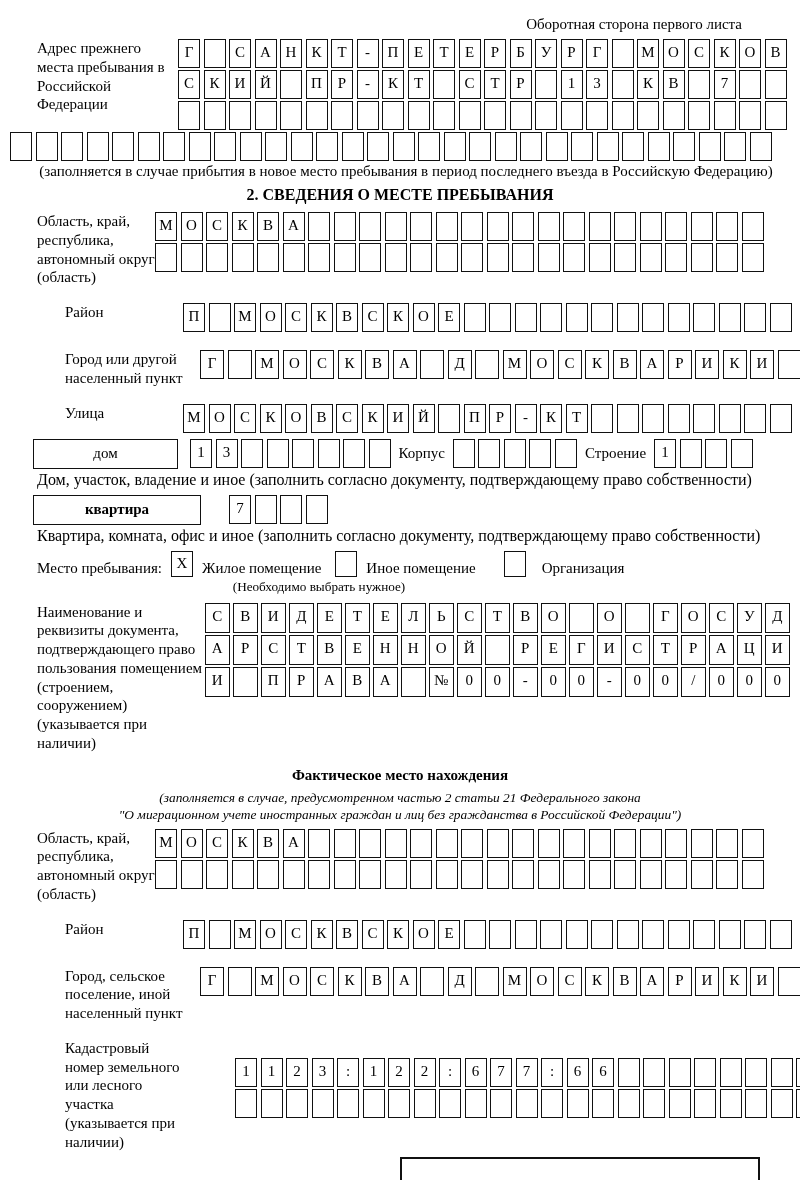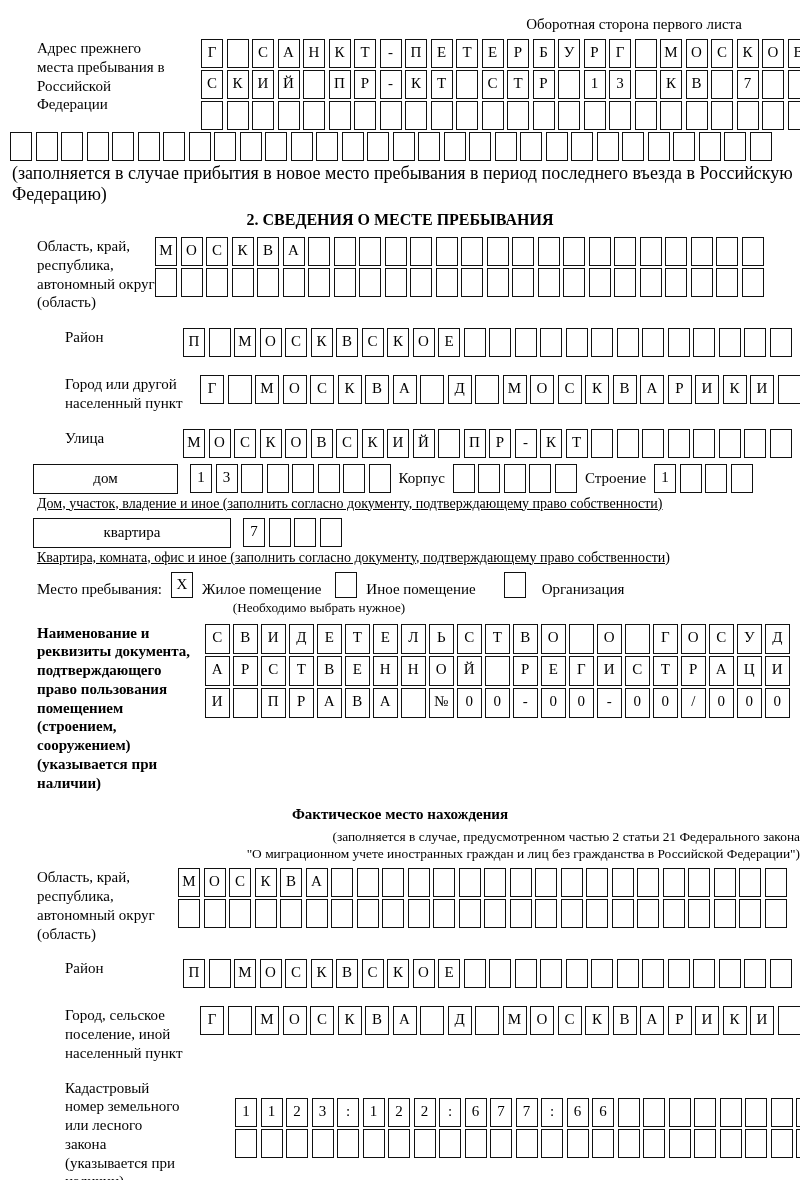--- a/index.html
+++ b/index.html
@@ -5,56 +5,56 @@
   html,body { margin:0; padding:0; background:#fff; }
   body { width:800px; height:1180px; font-family:"Liberation Serif","DejaVu Serif",serif; color:#000; }
   .page { position:relative; width:800px; height:1180px; box-sizing:border-box; overflow:hidden; }
 
   .header-note { padding:16px 58px 0 0; text-align:right; font-size:15px; }
 
   .group { display:flex; align-items:flex-start; }
   .glabel { font-size:15px; line-height:1.25; box-sizing:border-box; padding-left:37px; flex:none; }
   .w-wide  { width:178px; }   
   .w-std   { width:155px; }   
-  .w-doc   { width:205px;font-weight:bold; }   
+  .w-doc   { width:205px; }   
   .rows { flex:none; }
 
   .cells { display:flex; gap:3.5px; margin-bottom:2px; }
   .cell { flex:none; box-sizing:border-box; width:22px; height:29px; border:1.7px solid #111;
           text-align:center; font-size:15px; line-height:25px; background:#fff; }
   .cells-lg .cell { width:24px; }
   .cells-doc .cell { width:24.5px; height:30px; }
 
   .fullrow { margin:0 0 0 10px; }
-  .caption { font-size:18px; text-align:left; margin:2px 0 4px 12px; }
-  .caption-left { font-size:14px; text-align:left; margin:2px 0 6px 37px;text-decoration:underline; }
+  .caption { font-size:15px; text-align:center; margin:2px 0 4px 12px; }
+  .caption-left { font-size:16px; text-align:left; margin:2px 0 6px 37px; }
 
   .sec-title { text-align:center; font-weight:bold; font-size:16px; margin:6px 0 8px 0; }
   .sub-title { text-align:center; font-weight:bold; font-size:15px; margin:14px 0 6px 0; }
 
   .house-row { display:flex; align-items:center; margin:4px 0 2px 33px; }
   .label-box { box-sizing:border-box; border:1.7px solid #111; height:30px; text-align:center;
                font-size:15px; line-height:27px; flex:none; }
   .dom-box { width:145px; margin-right:12px; }
-  .kv-box  { width:198px; margin-right:12px; }
+  .kv-box  { width:168px; margin-right:28px;font-weight:bold; }
   .inline-label { font-size:15px; margin:0 8px; flex:none; }
 
   .stay-row { display:flex; align-items:flex-end; margin:6px 0 2px 37px; font-size:15px; }
   .chk { flex:none; box-sizing:border-box; width:22px; height:26px; border:1.7px solid #111;
          text-align:center; font-size:15px; line-height:23px; }
   .stay-row .lbl { margin:0 14px 0 9px; }
   .stay-note { width:560px; text-align:center; font-size:13.2px; margin:2px 0 8px 0;padding-left:39px; }
 
-  .note-line { text-align:right; font-size:13.4px; margin:1px 0; }
+  .note-line { text-align:center; font-size:13.4px; margin:1px 0;font-style:italic; }
 
   .cad-rows { margin-top:19px; }
 
   .stamp-box { box-sizing:border-box; margin:6px 0 0 400px; width:360px; height:172px; border:2px solid #111; }
 
-  .mt6 { margin-top:6px;gap:23px; } .mt4 { margin-top:16px;padding-left:28px; }
+  .mt6 { margin-top:6px; } .mt4 { margin-top:16px;padding-left:28px; }
   .city-indent { margin-left:17px; }
 </style>
 </head>
 <body>
 
 <div class="page">
 
   <div class="header-note">Оборотная сторона первого листа</div>
 
   <div class="group mt6">
@@ -563,21 +563,21 @@
         <span class="cell">А</span>
         <span class="cell">Р</span>
         <span class="cell">И</span>
         <span class="cell">К</span>
         <span class="cell">И</span>
         <span class="cell"></span>
       </div>
   </div>
 
   <div class="group mt4">
-    <div class="glabel w-std">Кадастровый номер земельного или лесного закона (указывается при наличии)</div>
+    <div class="glabel w-std">Кадастровый номер земельного или лесного участка (указывается при наличии)</div>
     <div class="rows cad-rows" style="margin-left:52px;">
       <div class="cells">
           <span class="cell">1</span>
           <span class="cell">1</span>
           <span class="cell">2</span>
           <span class="cell">3</span>
           <span class="cell">:</span>
           <span class="cell">1</span>
           <span class="cell">2</span>
           <span class="cell">2</span>

